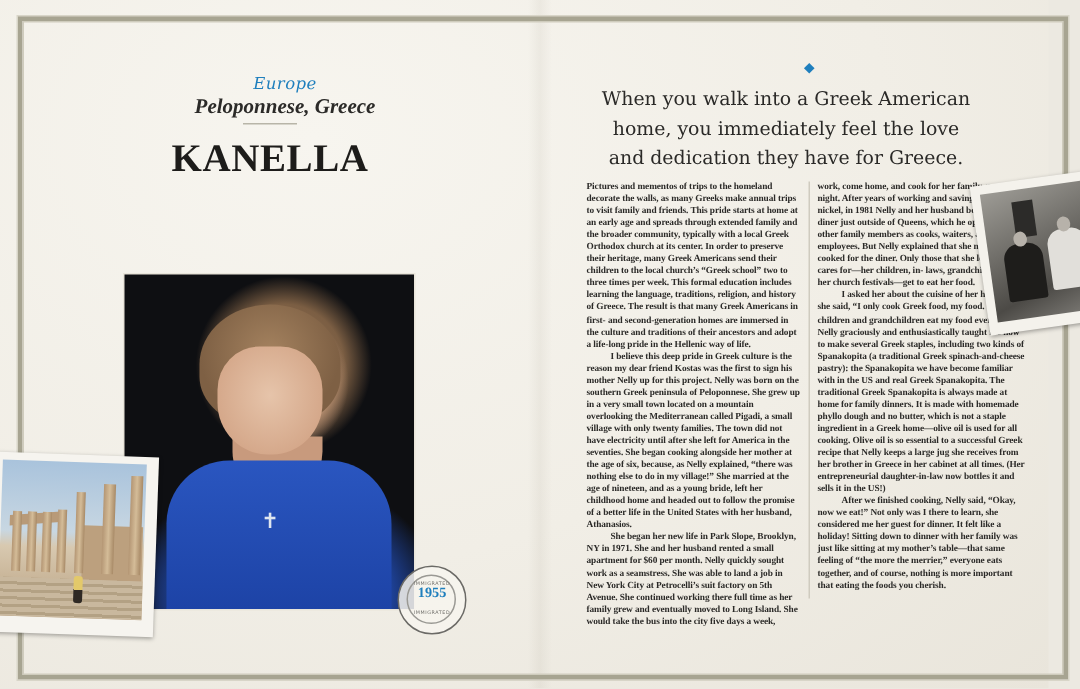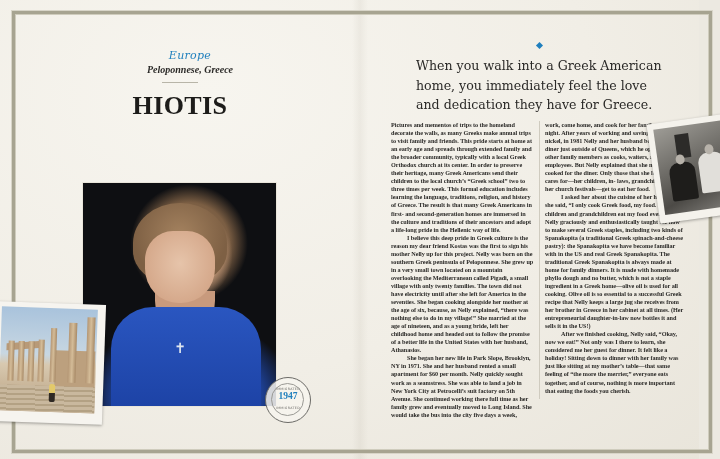--- a/index.html
+++ b/index.html
@@ -22,21 +22,21 @@
     box-shadow: inset 0 0 0 1px #cfccbd, 0 0 0 1px #d8d5c8;
   }
   
   .script-label {
     position: absolute; left: 150px; top: 49px; width: 80px; text-align: center;
     font-family: "DejaVu Serif", serif; font-style: italic; font-size: 11px;
     color: #1f7fbd; letter-spacing: 0.3px;
   }
   .region {
     position: absolute; left: 100px; top: 64px; width: 180px; text-align: center;
-    font-style: italic; font-weight: bold; font-size: 10px; color: #2b2a28;
+    font-style: italic; font-weight: bold; font-size: 14px; color: #2b2a28;
   }
   .small-rule {
     position: absolute; left: 162px; top: 82px; width: 36px; height: 1px; background: #b8b5a8;
   }
   .title {
     position: absolute; left: 60px; top: 92px; width: 240px; text-align: center;
     font-family: "Liberation Serif", serif; font-weight: bold; font-size: 26px;
     line-height: 27px; color: #1d1c1a; letter-spacing: 0.4px;
   }
   .portrait {
@@ -108,21 +108,21 @@
     font-size: 3.2px; color: #6b6a66; letter-spacing: 0.4px; font-family: "DejaVu Sans", sans-serif;
   }
   .stamp-arc.top { top: 9px; }
   .stamp-arc.bottom { top: 28px; }
   
   .diamond {
     position: absolute; left: 537px; top: 43px; width: 5px; height: 5px;
     background: #1f7fbd; transform: rotate(45deg);
   }
   .pullquote {
-    position: absolute; left: 416px; top: 56px; width: 256px; 
+    position: absolute; left: 396px; top: 56px; width: 256px; text-align: center;
     font-family: "DejaVu Serif", serif; font-size: 12.6px; line-height: 19.5px; color: #2a2927;
   }
   .body-col {
     position: absolute; top: 121px; font-family: "Liberation Serif", serif;
     font-size: 6.2px; line-height: 8.05px; color: #2b2a28; text-align: left;
     font-weight: bold; letter-spacing: -0.05px;
   }
   .body-col p { margin: 0; }
   .body-col p.indent { text-indent: 16px; }
   .col-a { left: 391px; width: 143px; }
@@ -148,21 +148,21 @@
 <body>
 
 <div class="spread">
   <div class="gutter-shade"></div>
   <div class="frame"></div>
 
   <div class="script-label">Europe</div>
   <div class="region">Peloponnese, Greece</div>
   <div class="small-rule"></div>
   <div class="title">
-    <div>HIOTIS</div>
+    <div>KANELLA</div>
   </div>
 
   <div class="portrait">
     <div class="portrait-hair"></div>
     <div class="portrait-neck"></div>
     <div class="portrait-body"></div>
     <div class="portrait-hair-gap"></div>
     <div class="cross">✝</div>
   </div>
 
@@ -178,21 +178,21 @@
       <div class="col" style="left:68px;height:60px;width:8px;"></div>
       <div class="col" style="left:86px;height:66px;width:8px;"></div>
       <div class="ruin-steps"></div>
       <div class="ruin-person"></div>
     </div>
   </div>
 
   <div class="stamp">
     <div class="stamp-inner"></div>
     <div class="stamp-arc top">IMMIGRATED</div>
-    <div class="stamp-year">1947</div>
+    <div class="stamp-year">1955</div>
     <div class="stamp-arc bottom">IMMIGRATED</div>
   </div>
 
   <div class="diamond"></div>
   <div class="pullquote">When you walk into a Greek American home, you immediately feel the love and dedication they have for Greece.</div>
 
   <div class="body-col col-a">
     <p>Pictures and mementos of trips to the homeland decorate the walls, as many Greeks make annual trips to visit family and friends. This pride starts at home at an early age and spreads through extended family and the broader community, typically with a local Greek Orthodox church at its center. In order to preserve their heritage, many Greek Americans send their children to the local church’s “Greek school” two to three times per week. This formal education includes learning the language, traditions, religion, and history of Greece. The result is that many Greek Americans in first- and second-generation homes are immersed in the culture and traditions of their ancestors and adopt a life-long pride in the Hellenic way of life.</p>
     <p class="indent">I believe this deep pride in Greek culture is the reason my dear friend Kostas was the first to sign his mother Nelly up for this project. Nelly was born on the southern Greek peninsula of Peloponnese. She grew up in a very small town located on a mountain overlooking the Mediterranean called Pigadi, a small village with only twenty families. The town did not have electricity until after she left for America in the seventies. She began cooking alongside her mother at the age of six, because, as Nelly explained, “there was nothing else to do in my village!” She married at the age of nineteen, and as a young bride, left her childhood home and headed out to follow the promise of a better life in the United States with her husband, Athanasios.</p>
     <p class="indent">She began her new life in Park Slope, Brooklyn, NY in 1971. She and her husband rented a small apartment for $60 per month. Nelly quickly sought work as a seamstress. She was able to land a job in New York City at Petrocelli’s suit factory on 5th Avenue. She continued working there full time as her family grew and eventually moved to Long Island. She would take the bus into the city five days a week,</p>

